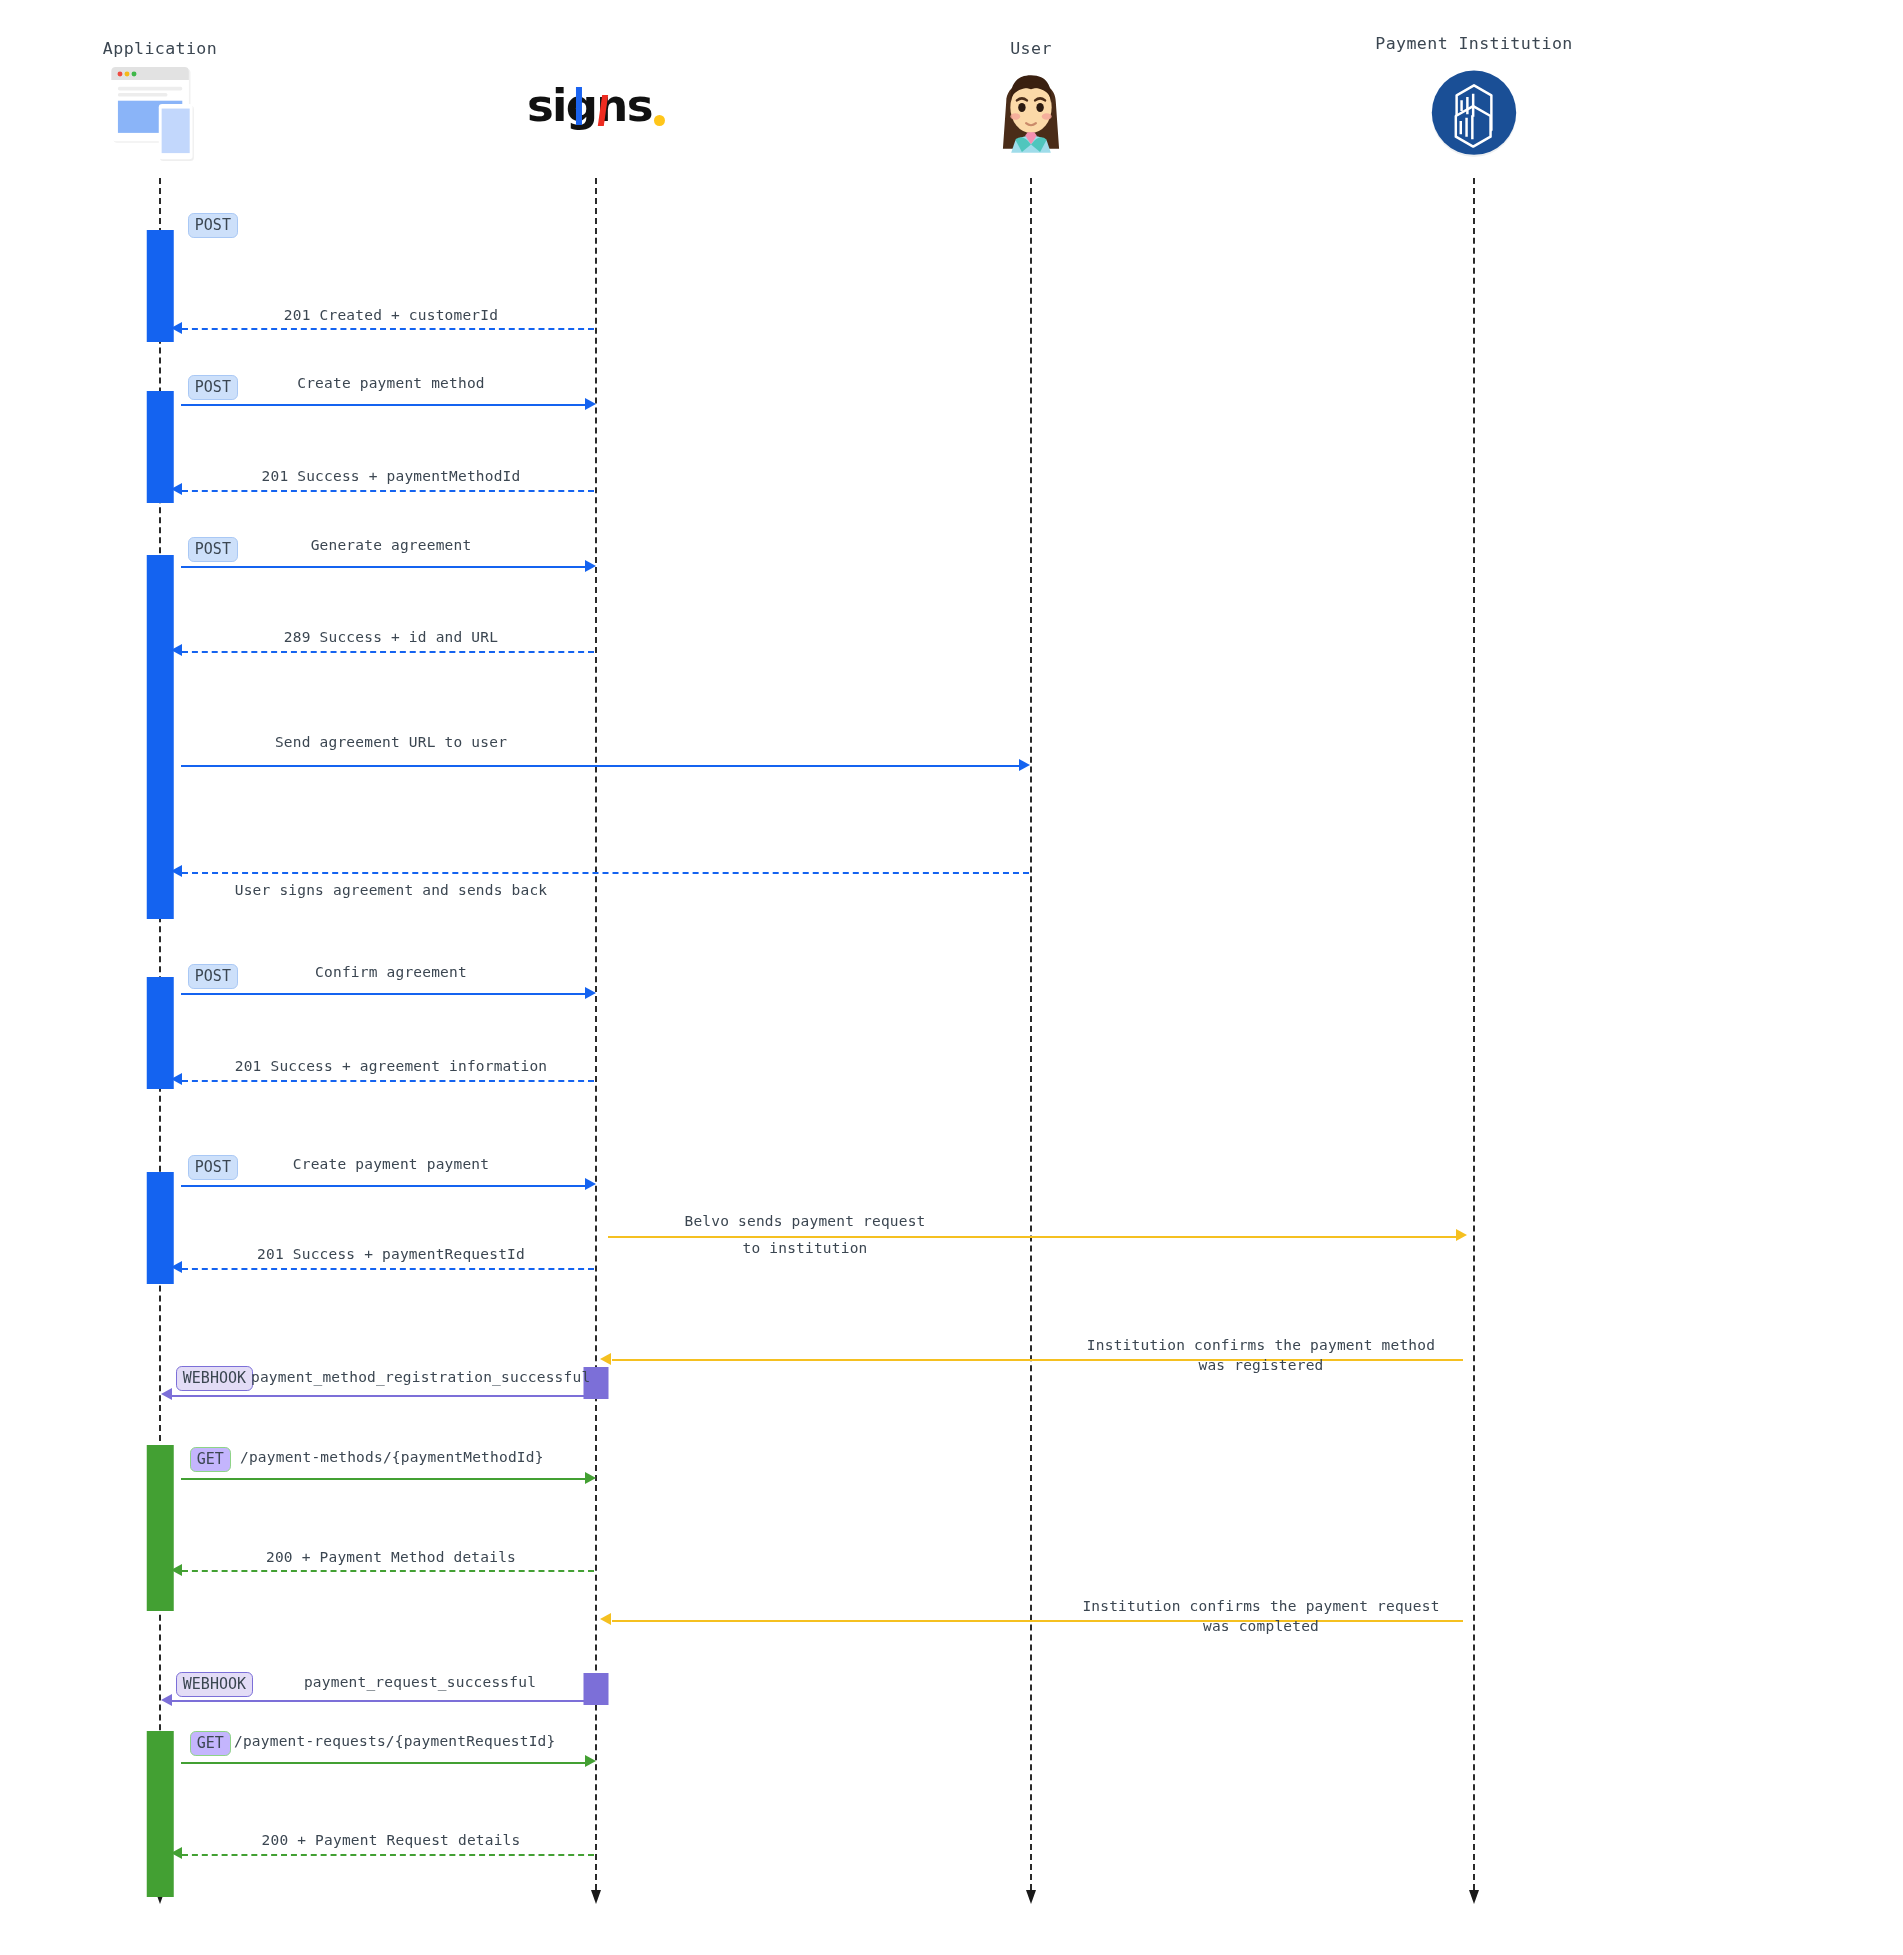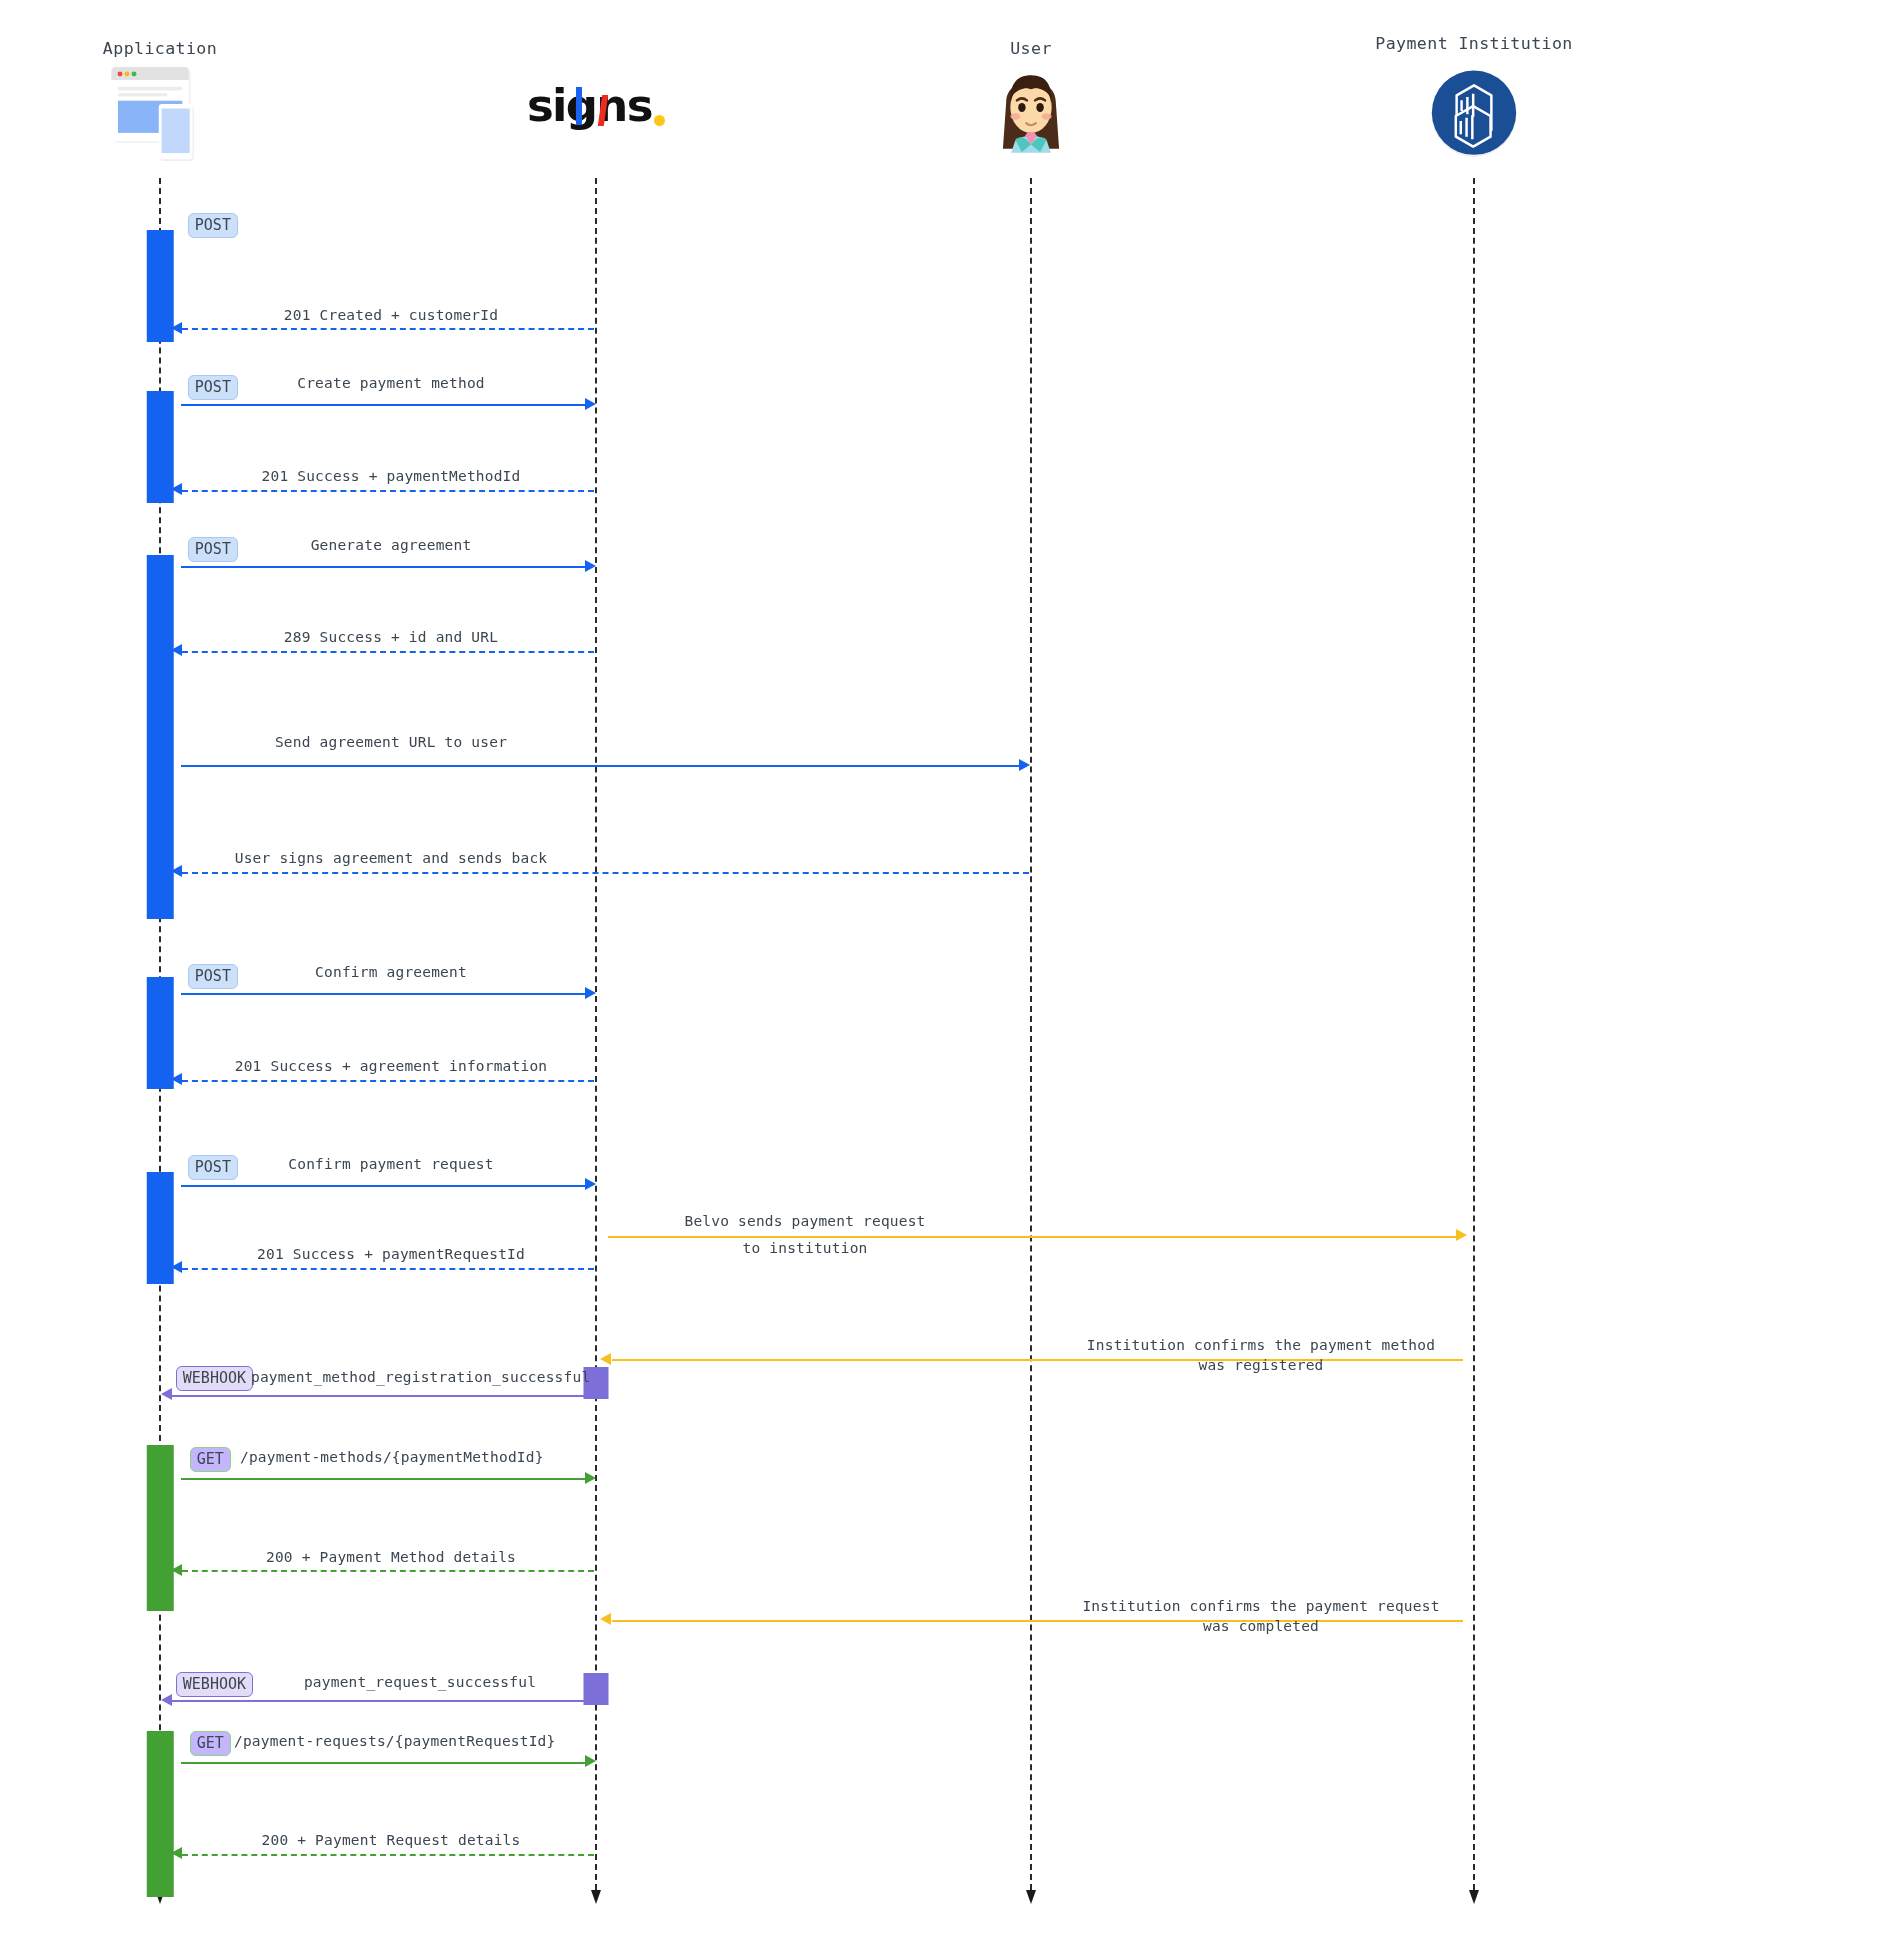--- a/index.html
+++ b/index.html
@@ -242,35 +242,35 @@
   <div class="arrowhead arrow-right" style="left:585px; top:560px; border-left-color:#1463f0;"></div>
 
   <div class="msg-label" style="left:391px; top:629px;">289 Success + id and URL</div>
   <div class="msg-line msg-dashed" style="left:182px; top:651px; width:412px; border-color:#1463f0;"></div>
   <div class="arrowhead arrow-left" style="left:171px; top:644px; border-right-color:#1463f0;"></div>
 
   <div class="msg-label" style="left:391px; top:734px;">Send agreement URL to user</div>
   <div class="msg-line msg-solid" style="left:181px; top:765px; width:841px; border-color:#1463f0;"></div>
   <div class="arrowhead arrow-right" style="left:1019px; top:759px; border-left-color:#1463f0;"></div>
 
-  <div class="msg-label" style="left:391px; top:850px;">User signs agreement and sends back</div>
+  <div class="msg-label" style="left:391px; top:882px;">User signs agreement and sends back</div>
   <div class="msg-line msg-dashed" style="left:182px; top:872px; width:847px; border-color:#1463f0;"></div>
   <div class="arrowhead arrow-left" style="left:171px; top:865px; border-right-color:#1463f0;"></div>
 
   <div class="badge badge-post" style="left:188px; top:964px;">POST</div>
   <div class="msg-label" style="left:391px; top:964px;">Confirm agreement</div>
   <div class="msg-line msg-solid" style="left:181px; top:993px; width:406px; border-color:#1463f0;"></div>
   <div class="arrowhead arrow-right" style="left:585px; top:987px; border-left-color:#1463f0;"></div>
 
   <div class="msg-label" style="left:391px; top:1058px;">201 Success + agreement information</div>
   <div class="msg-line msg-dashed" style="left:182px; top:1080px; width:412px; border-color:#1463f0;"></div>
   <div class="arrowhead arrow-left" style="left:171px; top:1073px; border-right-color:#1463f0;"></div>
 
   <div class="badge badge-post" style="left:188px; top:1155px;">POST</div>
-  <div class="msg-label" style="left:391px; top:1156px;">Confirm payment request</div>
+  <div class="msg-label" style="left:391px; top:1156px;">Create payment payment</div>
   <div class="msg-line msg-solid" style="left:181px; top:1185px; width:406px; border-color:#1463f0;"></div>
   <div class="arrowhead arrow-right" style="left:585px; top:1178px; border-left-color:#1463f0;"></div>
 
   <div class="msg-label" style="left:391px; top:1246px;">201 Success + paymentRequestId</div>
   <div class="msg-line msg-dashed" style="left:182px; top:1268px; width:412px; border-color:#1463f0;"></div>
   <div class="arrowhead arrow-left" style="left:171px; top:1261px; border-right-color:#1463f0;"></div>
 
   <div class="msg-label" style="left:805px; top:1213px;">Belvo sends payment request</div>
   <div class="msg-line msg-solid" style="left:608px; top:1236px; width:850px; border-color:#f5c020;"></div>
   <div class="arrowhead arrow-right" style="left:1456px; top:1229px; border-left-color:#f5c020;"></div>

